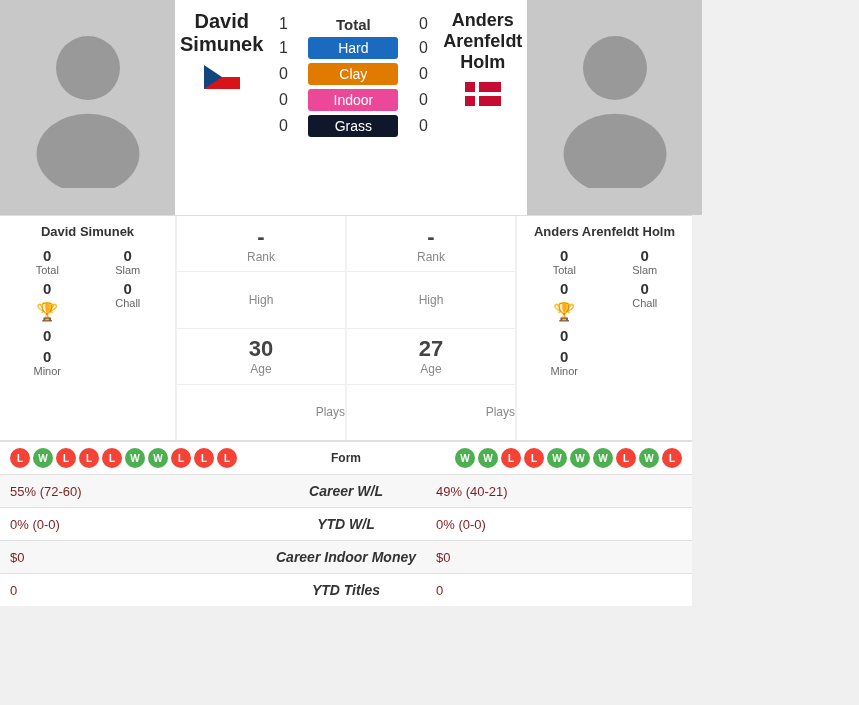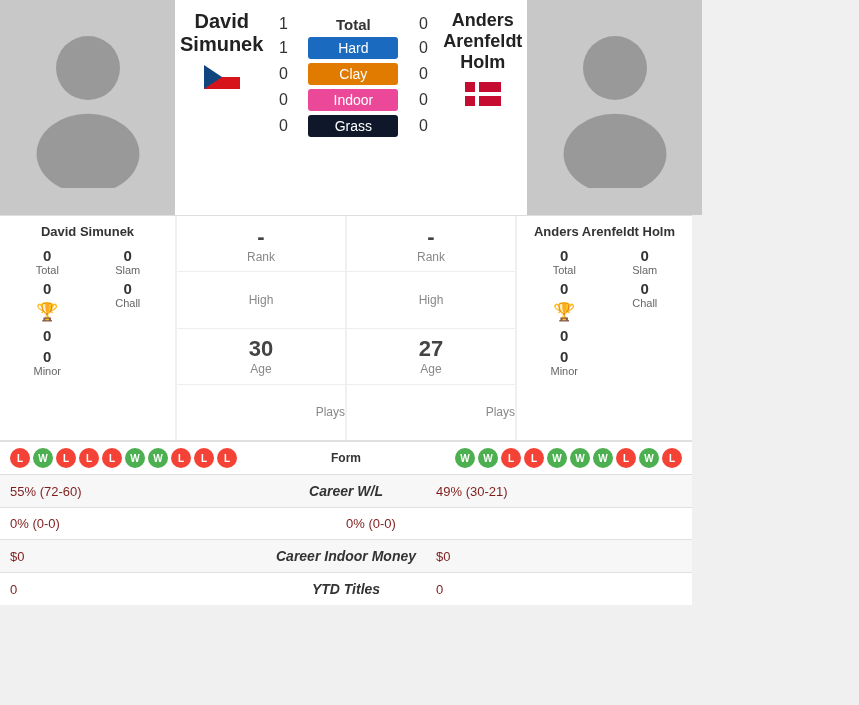--- a/index.html
+++ b/index.html
@@ -503,25 +503,26 @@
         <span class="result-badge result-w">W</span>
         <span class="result-badge result-l">L</span>
         <span class="result-badge result-w">W</span>
         <span class="result-badge result-l">L</span>
       </div>
   </div>
 
   <div class="info-row" style="background:#f7f7f7;">
     <div class="info-left">55% (72-60)</div>
     <div class="info-center-label">Career W/L</div>
-    <div class="info-right">49% (30-21)</div>
+    <div class="info-right">49% (40-21)</div>
   </div>
 
   <div class="info-row" style="background:#fff;">
     <div class="info-left">0% (0-0)</div>
+    <div class="info-center-label">YTD W/L</div>
     <div class="info-right">0% (0-0)</div>
   </div>
 
   <div class="info-row" style="background:#f7f7f7;">
     <div class="info-left">$0</div>
     <div class="info-center-label">Career Indoor Money</div>
     <div class="info-right">$0</div>
   </div>
 
   <div class="info-row" style="background:#fff;">

